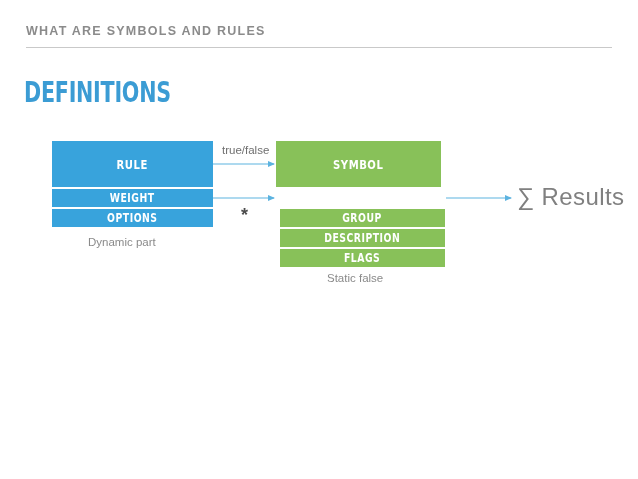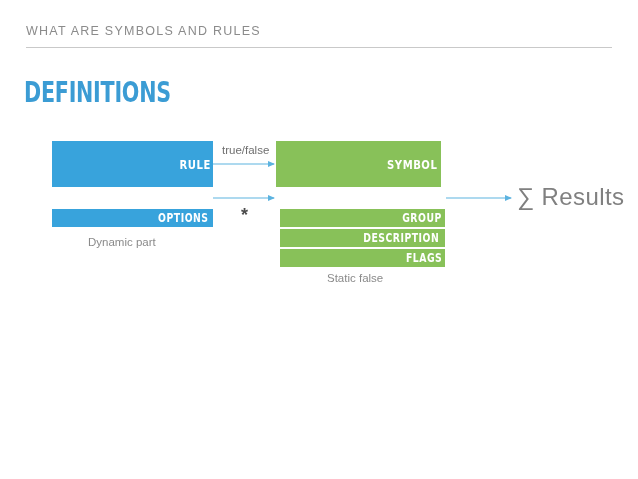--- a/index.html
+++ b/index.html
@@ -24,21 +24,21 @@
     height: 48px;
   }
   #eyebrow-title {
     position: absolute;
     left: 26px;
     top: 24px;
     font-size: 12.5px;
     letter-spacing: 1.25px;
     color: #8b8b8b;
     font-family: "Liberation Sans", sans-serif;
-    font-weight: 400;
+    font-weight: 700;
     white-space: nowrap;
   }
   #header-rule {
     position: absolute;
     left: 26px;
     top: 47px;
     width: 586px;
     height: 1px;
     background: #c9c9c9;
   }
@@ -64,21 +64,21 @@
     left: 0;
     top: 0;
     width: 638px;
     height: 479px;
   }
 
   .block {
     position: absolute;
     display: flex;
     align-items: center;
-    justify-content: flex-end;
+    justify-content: center;
     color: #ffffff;
     font-weight: bold;
     font-size: 12px;
     letter-spacing: 0.6px;
     font-family: "DejaVu Sans Condensed", "Liberation Sans", sans-serif;
     box-sizing: border-box;
   }
   .block span {
     display: inline-block;
     transform: scaleX(0.86);
@@ -173,20 +173,23 @@
     <line x1="213" y1="164" x2="274" y2="164" stroke="#5cb3e0" stroke-width="1.2" marker-end="url(#arrowhead)"></line>
 
     <line x1="213" y1="198" x2="274" y2="198" stroke="#5cb3e0" stroke-width="1.2" marker-end="url(#arrowhead)"></line>
 
     <line x1="446" y1="198" x2="511" y2="198" stroke="#5cb3e0" stroke-width="1.2" marker-end="url(#arrowhead)"></line>
   </svg>
 
   <div class="block blue" id="block-rule">
     <span>RULE</span>
   </div>
+  <div class="block blue" id="block-weight">
+    <span>WEIGHT</span>
+  </div>
   <div class="block blue" id="block-options">
     <span>OPTIONS</span>
   </div>
 
   <div class="block green" id="block-symbol">
     <span>SYMBOL</span>
   </div>
   <div class="block green" id="block-group">
     <span>GROUP</span>
   </div>

